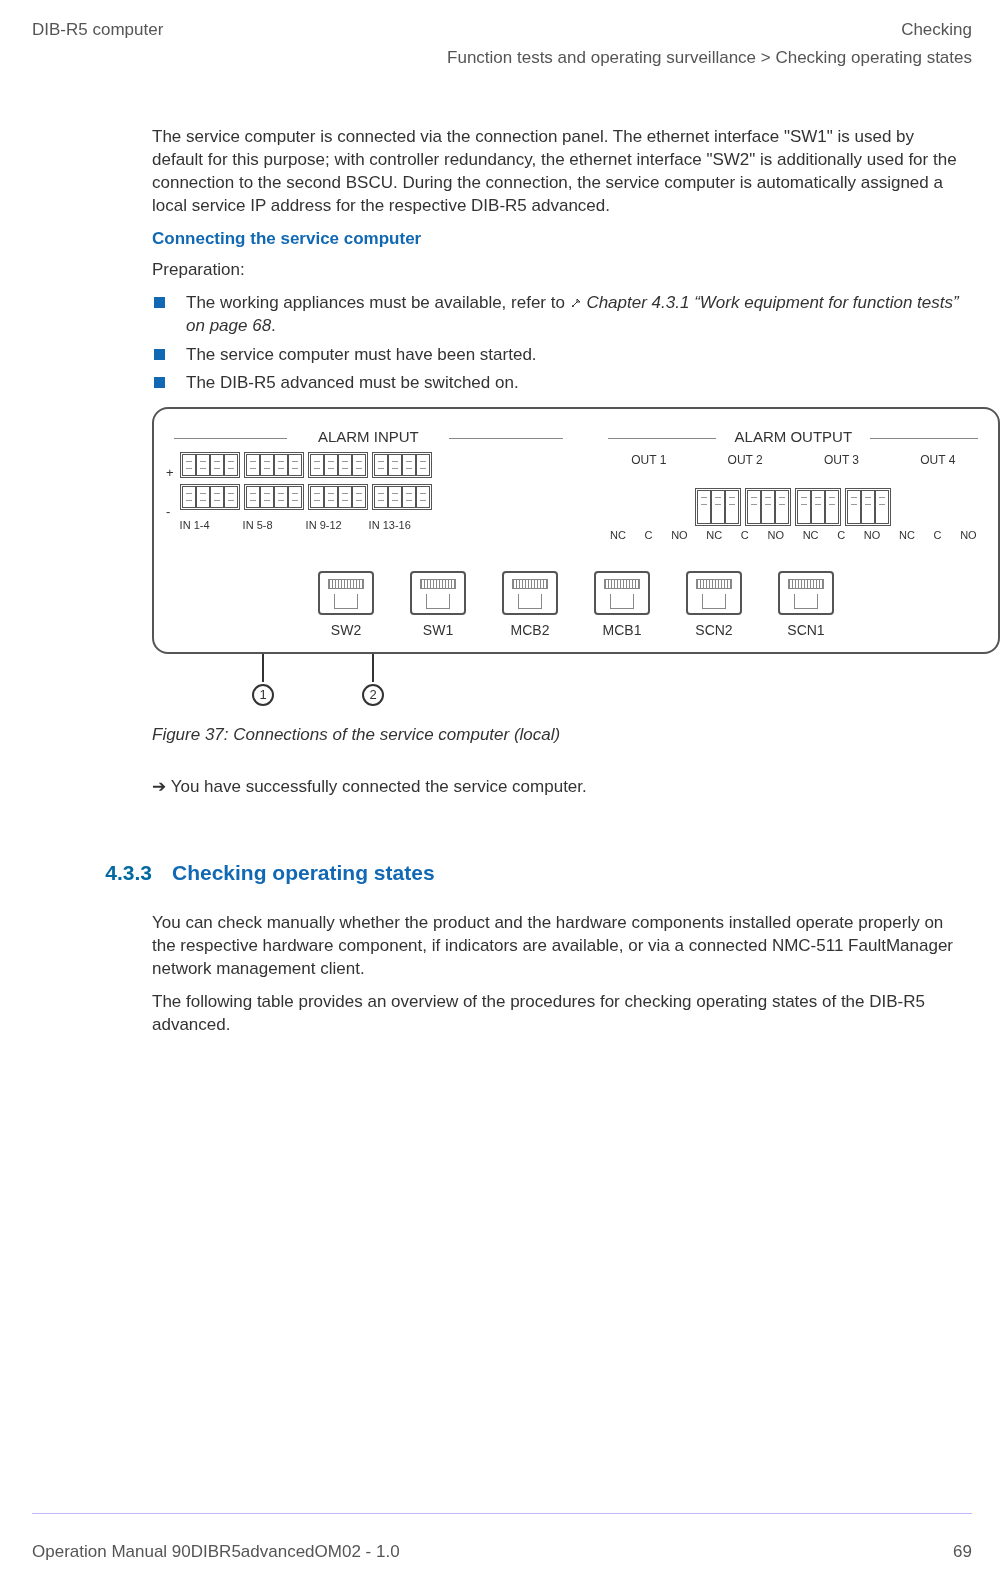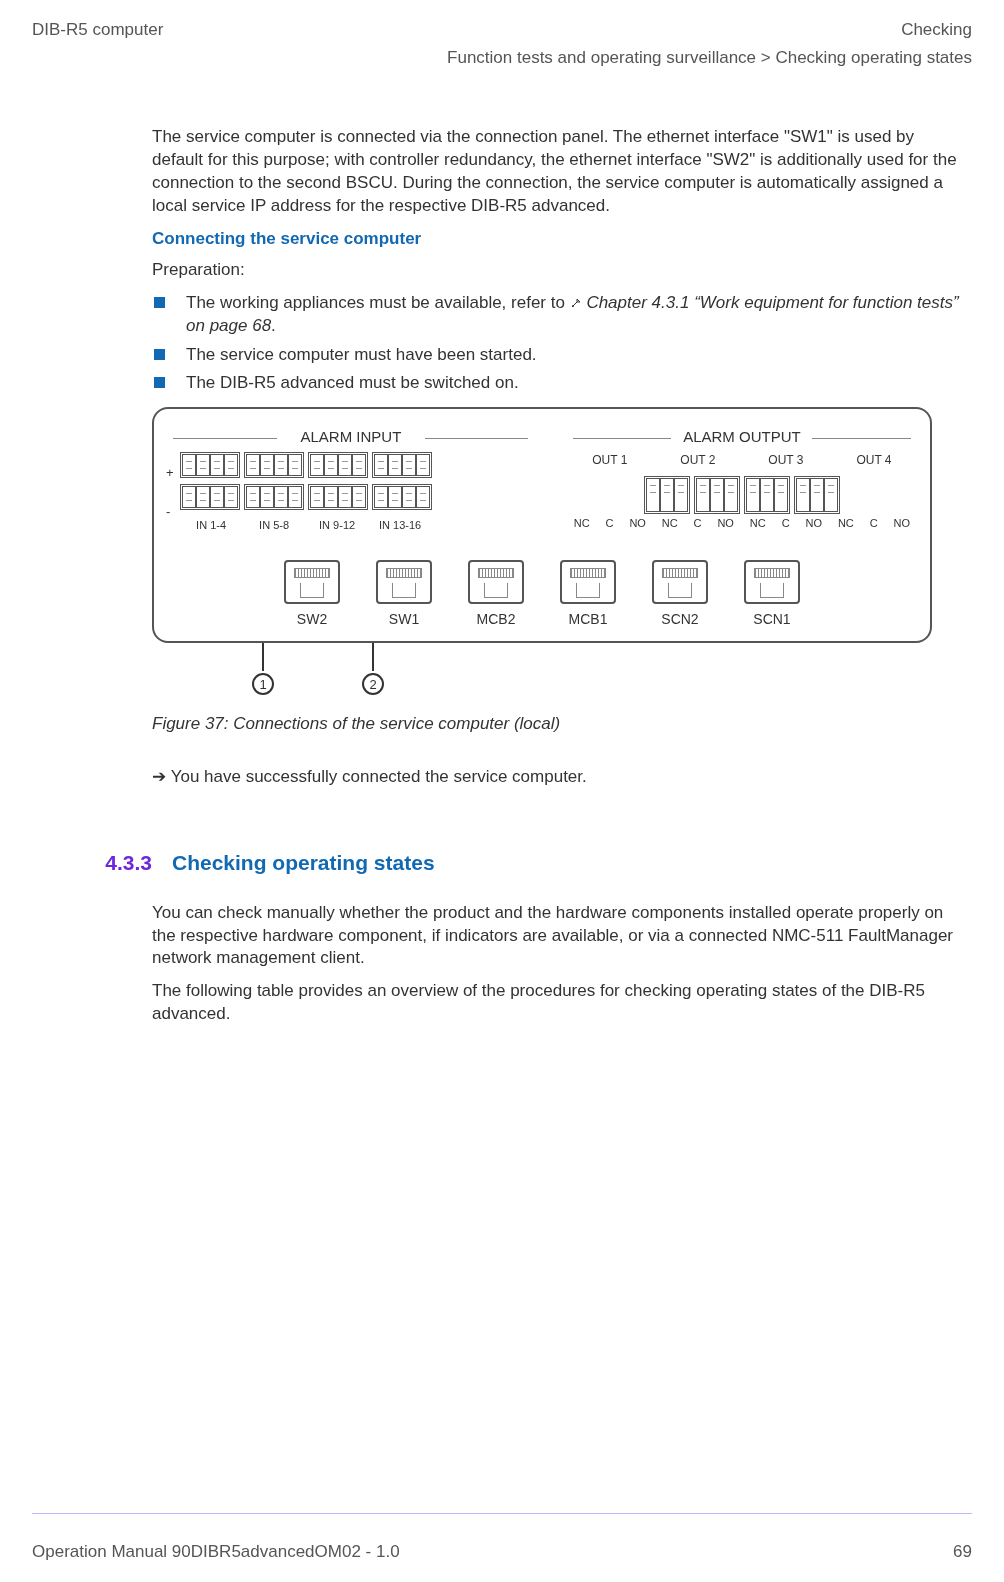--- a/index.html
+++ b/index.html
@@ -68,21 +68,21 @@
     height: 12px;
     position: relative;
     top: 1px;
   }
   .italic { font-style: italic; }
   .figure-wrap {
     border: 2px solid #555;
     border-radius: 16px;
     padding: 18px 12px 12px 12px;
     margin-top: 10px;
-    width: 780px;
+    width: 848px;
   }
   .fig-top {
     display: flex;
     gap: 30px;
   }
   .alarm-group {
     flex: 1;
     position: relative;
   }
   .group-title {
@@ -98,21 +98,21 @@
     top: 50%;
     width: 28%;
     border-top: 1px solid #888;
   }
   .group-title::before { left: 2%; }
   .group-title::after { right: 2%; }
   .out-labels {
     display: flex;
     justify-content: space-around;
     font-size: 12px;
-    margin-bottom: 8px;
+    margin-bottom: 20px;
   }
   .terminal-row {
     display: flex;
     gap: 4px;
     justify-content: center;
   }
   .terminal-block {
     display: flex;
     gap: 0;
     border: 1px solid #555;
@@ -148,21 +148,21 @@
   .input-double {
     display: flex;
     flex-direction: column;
     gap: 6px;
   }
   .in-labels, .nc-labels {
     display: flex;
     font-size: 11px;
     margin-top: 2px;
   }
-  .in-labels span { flex: 1; text-align: center; }
+  .in-labels span { flex: 1; text-align: left; }
   .nc-labels .grp {
     display: flex;
     flex: 1;
     justify-content: space-around;
   }
   .rj-row {
     display: flex;
     gap: 28px;
     justify-content: center;
     margin-top: 28px;
@@ -258,21 +258,21 @@
     font-weight: normal;
     margin-top: 30px;
   }
   .section {
     display: flex;
     gap: 20px;
     margin-top: 60px;
     margin-left: -60px;
   }
   .sec-num {
-    color: #6d28d9;
+    color: #0369a1;
     font-weight: bold;
     font-size: 21px;
     width: 60px;
     text-align: right;
   }
   .sec-title {
     color: #1168b3;
     font-weight: bold;
     font-size: 21px;
   }

